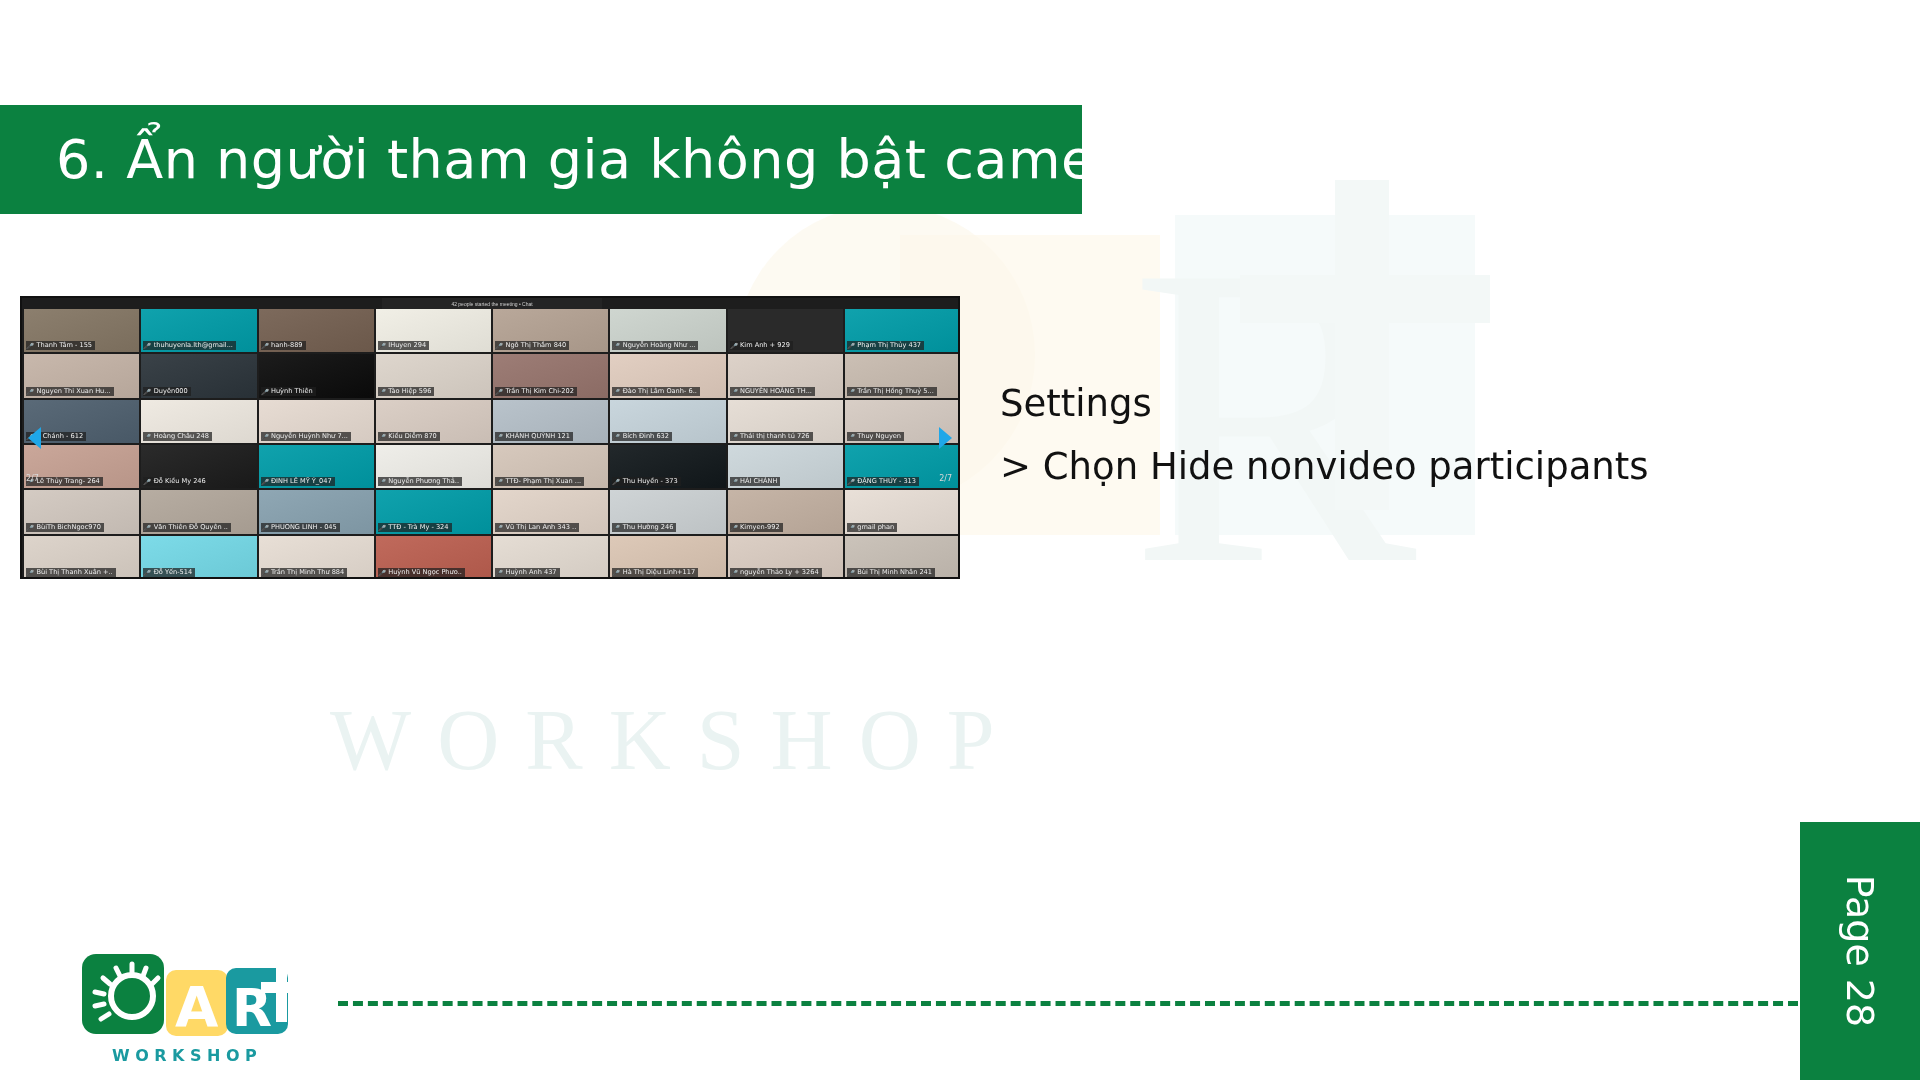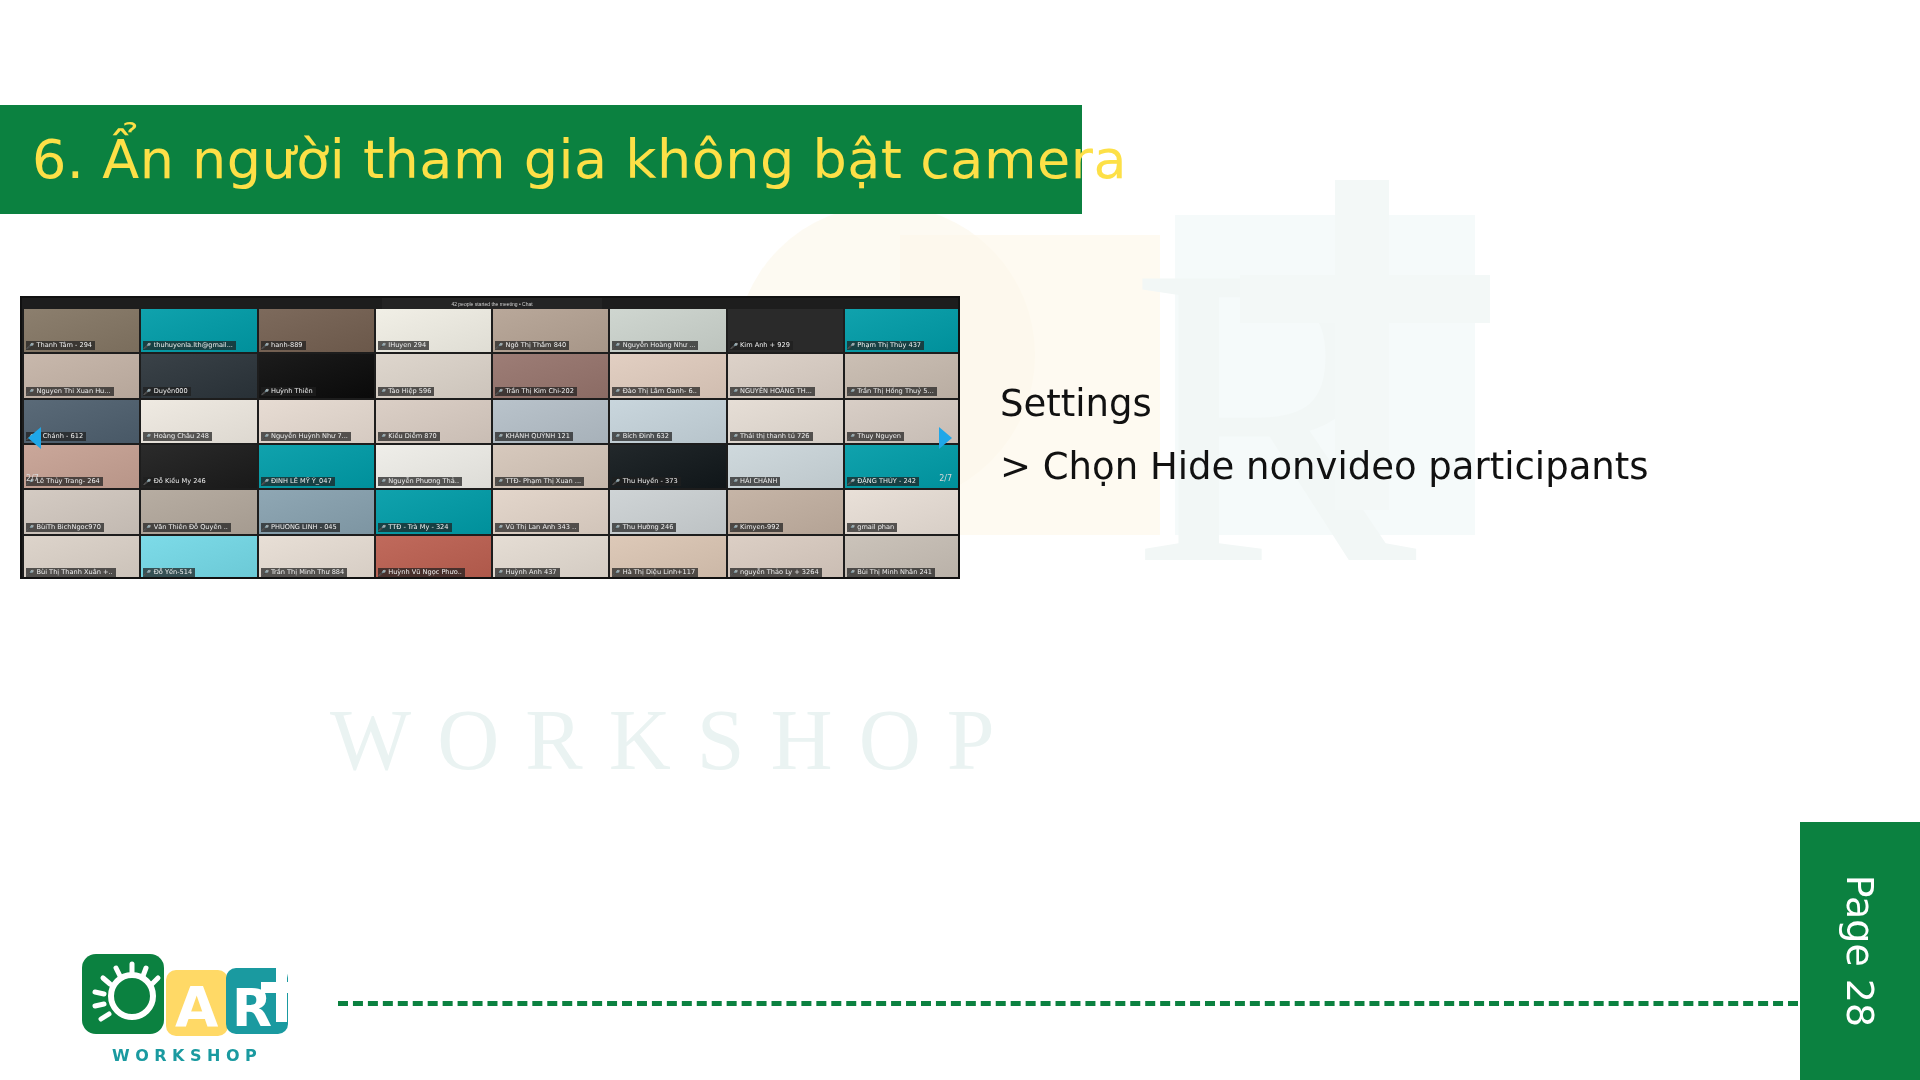--- a/index.html
+++ b/index.html
@@ -40,21 +40,21 @@
   .wm-cross-v{ position:absolute; left:1335px; top:180px; width:54px; height:330px; background:#f3f8f7;}
   .wm-cross-h{ position:absolute; left:1240px; top:275px; width:250px; height:48px; background:#f3f8f7;}
 
   
   .title-bar{
     position:absolute; left:0; top:105px; width:1082px; height:109px;
     background:#0b8140; z-index:3;
     display:flex; align-items:center;
   }
   .title-text{
-    color:#fde047; font-size:54px; font-weight:400; padding-left:32px;
+    color:#ffffff; font-size:54px; font-weight:400; padding-left:56px;
     letter-spacing:.5px; white-space:nowrap;
     font-family:"DejaVu Sans", sans-serif;
   }
 
   
   .zoom-shot{
     position:absolute; left:20px; top:296px; width:940px; height:283px;
     background:#1d1d1d; z-index:3; overflow:hidden;
     border:2px solid #111;
   }
@@ -143,21 +143,21 @@
     <div class="title-text">6. Ẩn người tham gia không bật camera</div>
   </div>
 
   <div class="zoom-shot">
     <div class="zoom-topbar">42 people started the meeting • Chat</div>
     <div class="grid">
         <div class="tile">
           <div class="vid" style="background: linear-gradient(160deg, rgb(140, 127, 110) 0%, rgb(122, 109, 92) 100%);"></div>
           <div class="name">
             <span class="mic" style="font-size: 6px;">🎤</span>
-            <span>Thanh Tâm - 294</span>
+            <span>Thanh Tâm - 155</span>
           </div>
         </div>
         <div class="tile">
           <div class="vid" style="background: linear-gradient(160deg, rgb(16, 162, 173) 0%, rgb(0, 144, 155) 100%);"></div>
           <div class="name">
             <span class="mic" style="font-size: 6px;">🎤</span>
             <span>thuhuyenla.lth@gmail...</span>
           </div>
         </div>
         <div class="tile">
@@ -360,21 +360,21 @@
           <div class="vid" style="background: linear-gradient(160deg, rgb(207, 217, 221) 0%, rgb(189, 199, 203) 100%);"></div>
           <div class="name">
             <span class="mic" style="font-size: 6px;">🎤</span>
             <span>HẢI CHÁNH</span>
           </div>
         </div>
         <div class="tile">
           <div class="vid" style="background: linear-gradient(160deg, rgb(16, 162, 173) 0%, rgb(0, 144, 155) 100%);"></div>
           <div class="name">
             <span class="mic" style="font-size: 6px;">🎤</span>
-            <span>ĐẶNG THỦY - 242</span>
+            <span>ĐẶNG THỦY - 313</span>
           </div>
         </div>
         <div class="tile">
           <div class="vid" style="background: linear-gradient(160deg, rgb(212, 203, 195) 0%, rgb(194, 185, 177) 100%);"></div>
           <div class="name">
             <span class="mic" style="font-size: 6px;">🎤</span>
             <span>BùiTh BichNgoc970</span>
           </div>
         </div>
         <div class="tile">

